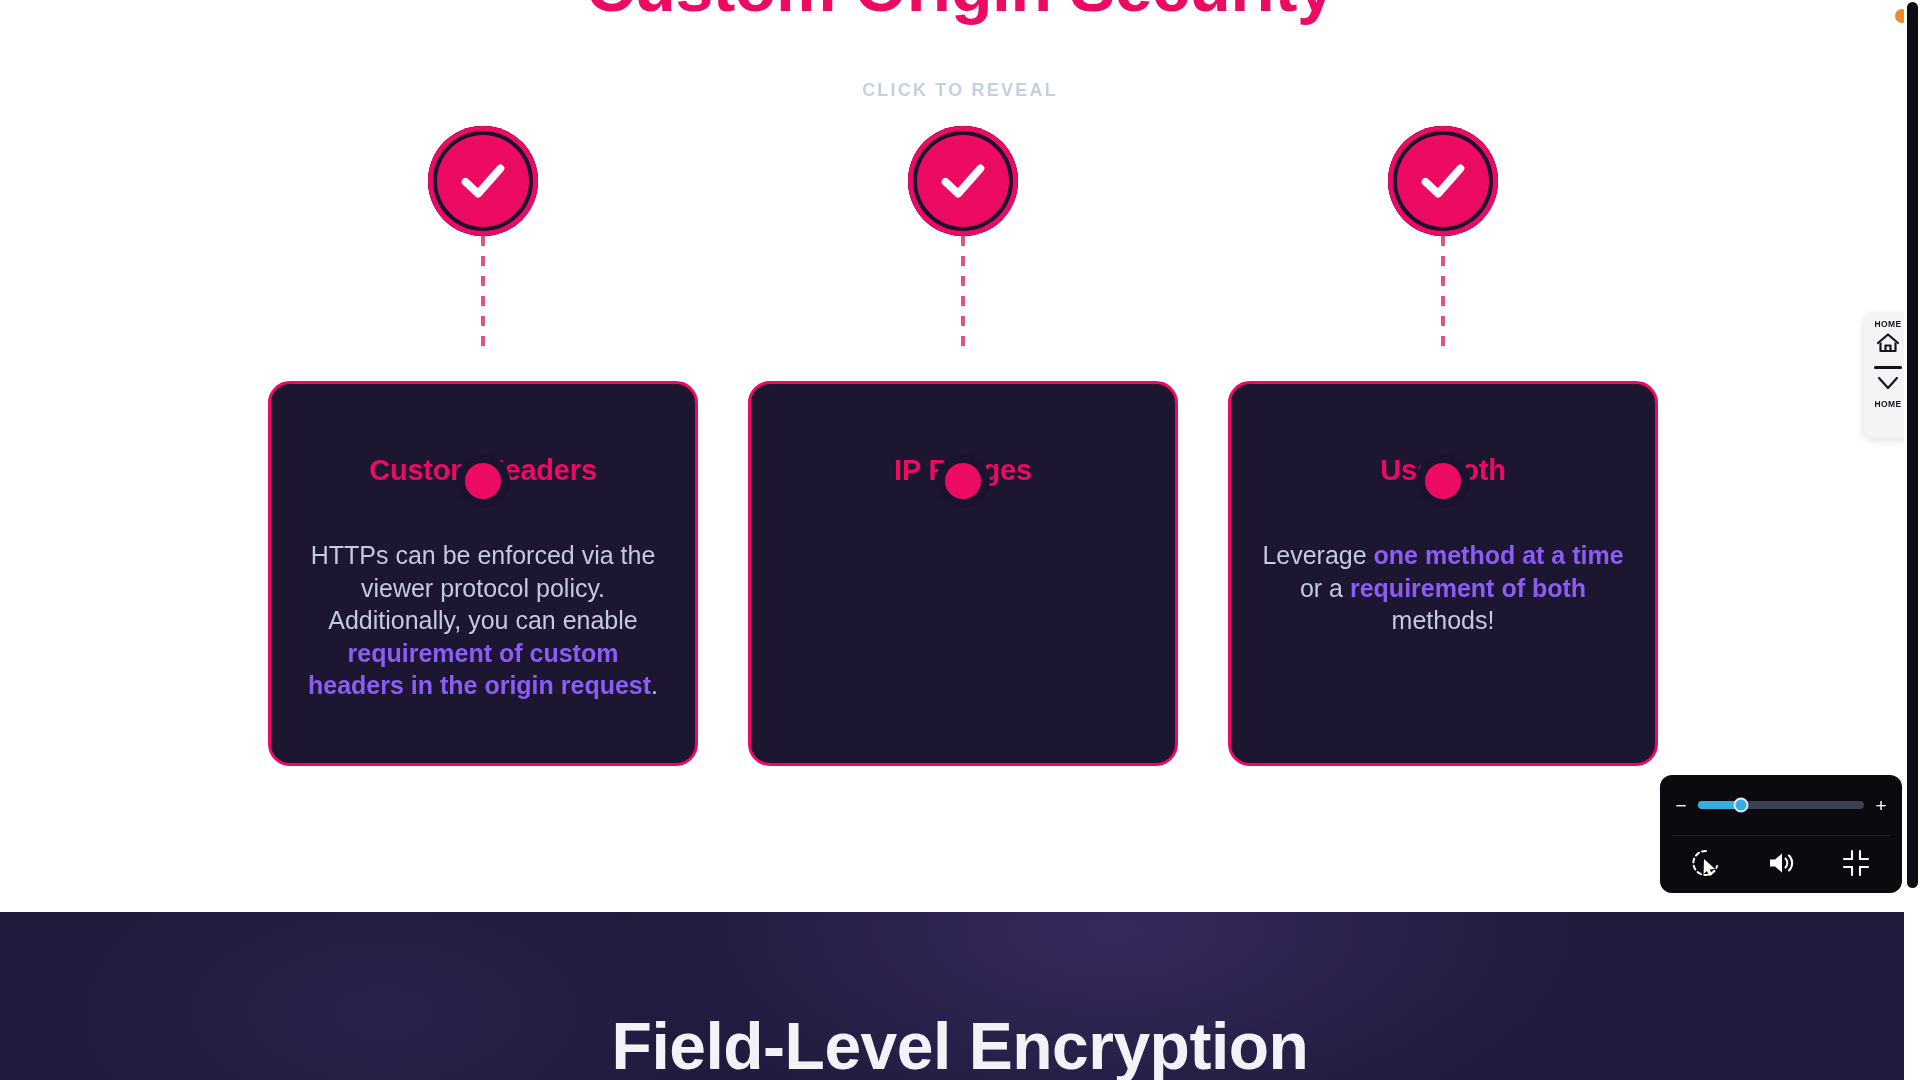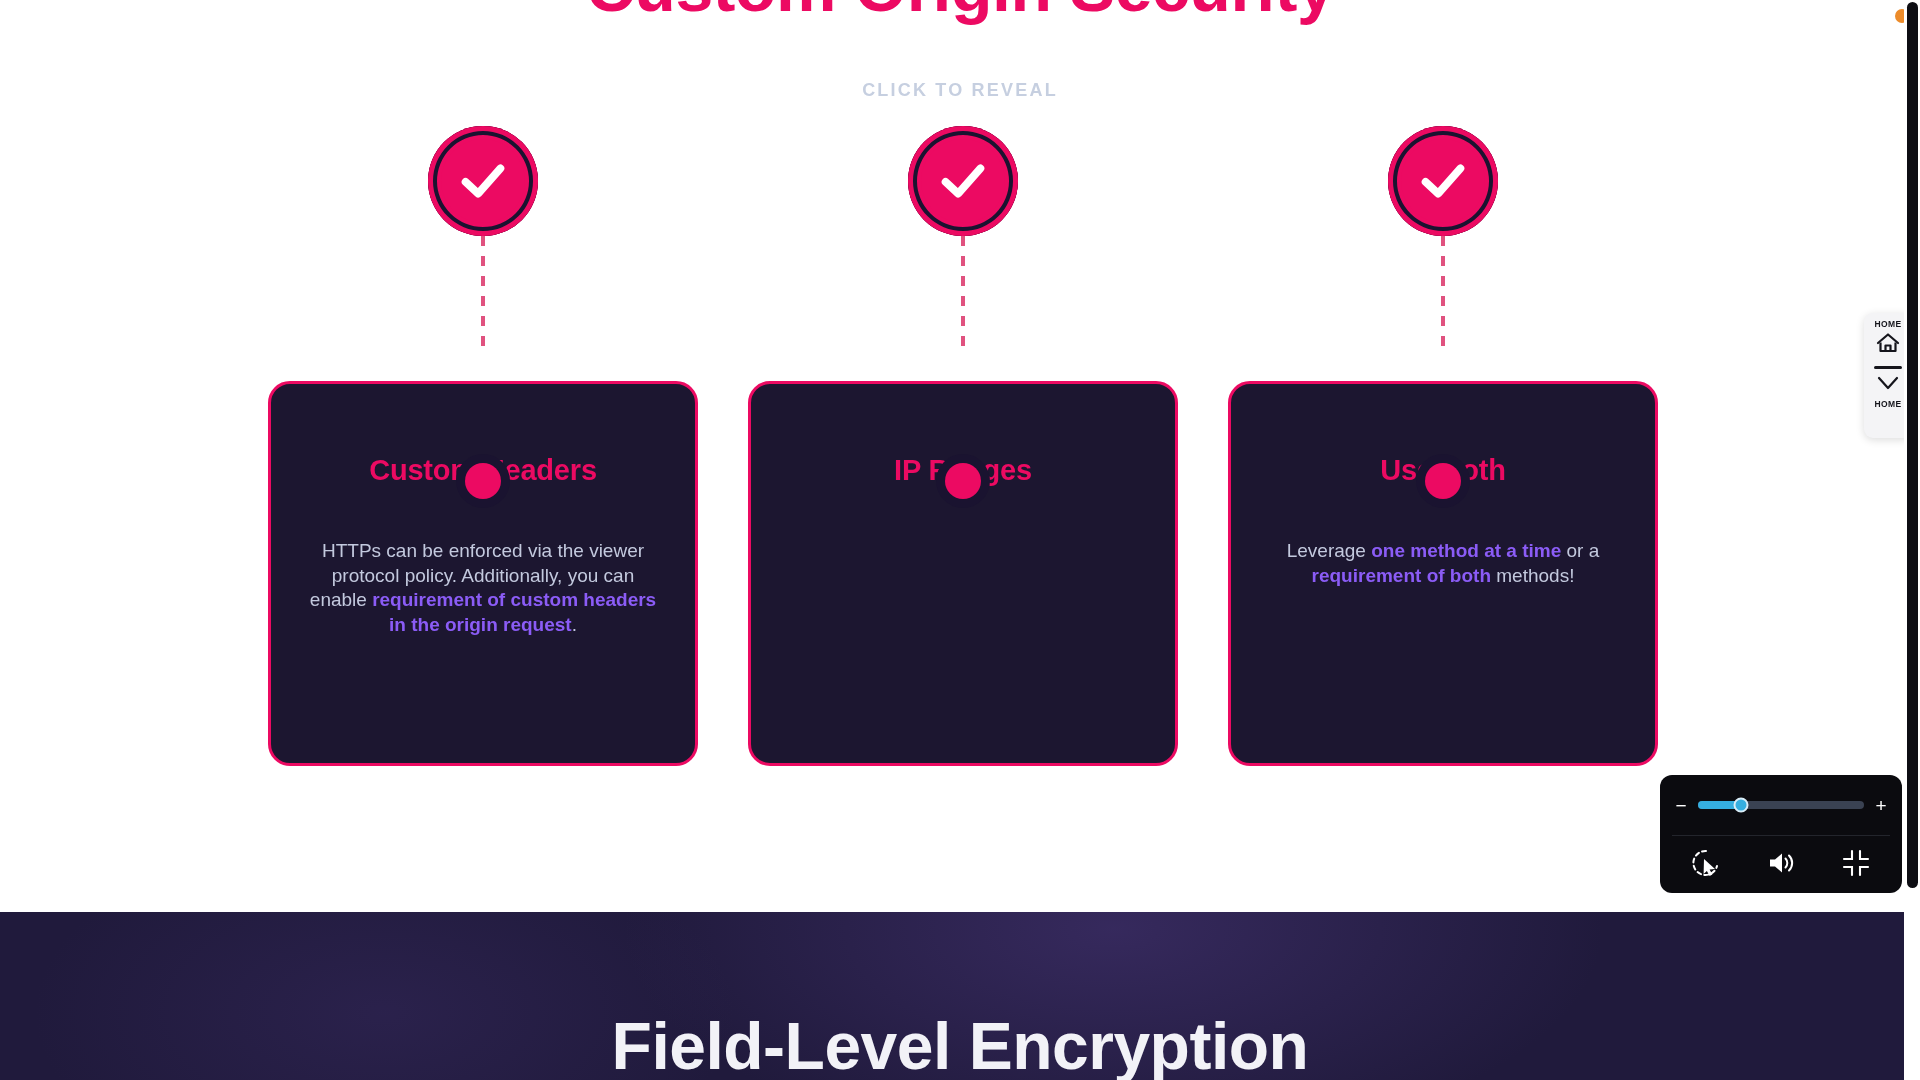--- a/index.html
+++ b/index.html
@@ -82,21 +82,21 @@
     padding:70px 30px 0 30px;
     text-align:center;
     overflow:hidden;
     cursor:pointer;
   }
   .card-title {
     font-size:29px; font-weight:bold; color:#ec0a62;
     margin-bottom:52px; letter-spacing:-0.2px;
   }
   .card-body {
-    font-size:19px; line-height:1.3;
+    font-size:25px; line-height:1.3;
     color:#c3c9de;
     font-weight:normal;
   }
   .card-body b { color:#8b5cf6; font-weight:bold; }
 
   
   #slide-bottom {
     position:absolute; left:0; top:912px; width:1920px; height:168px;
     background:
       radial-gradient(ellipse 700px 320px at 58% 10%, rgba(72,54,120,0.55), transparent 70%),

